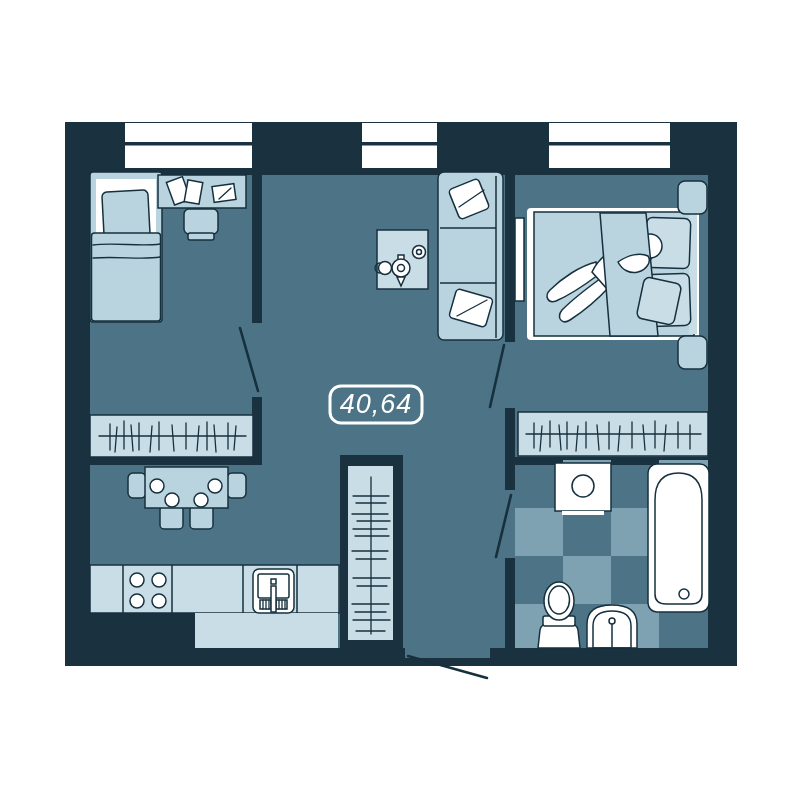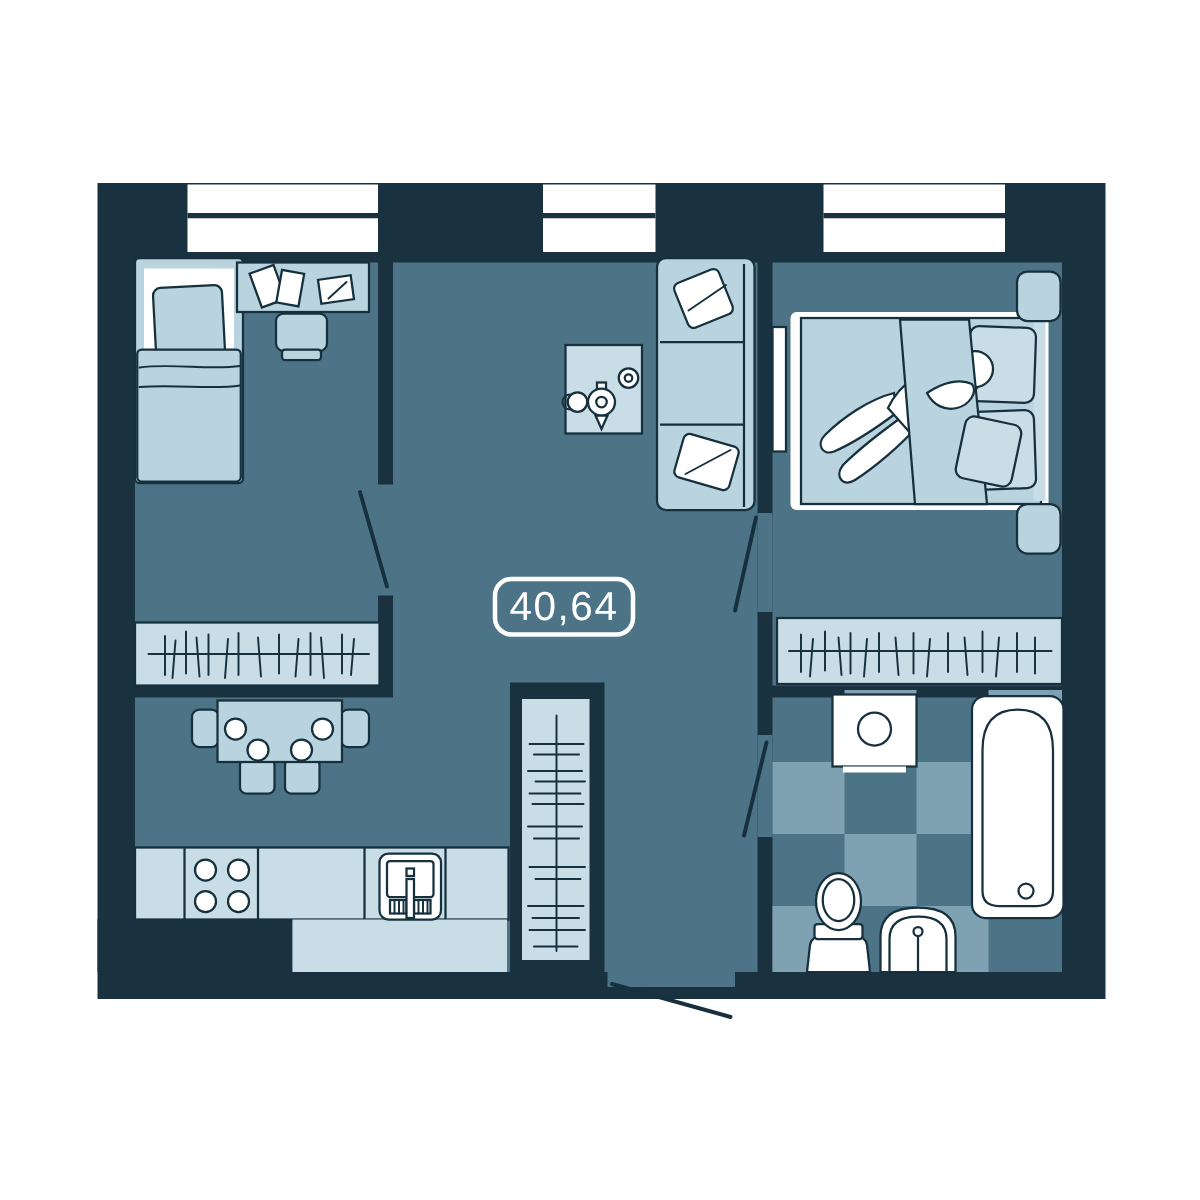--- a/index.html
+++ b/index.html
@@ -2,21 +2,21 @@
 <html style="--page-bg: #ffffff; --wall: #1a3240; --floor: #4d7486; --furniture: #b9d3df; --furniture-light: #c9dde6; --tile: #7ea2b1; --fixture-white: #ffffff; --outline: #16303e;"><head>
 <meta charset="utf-8">
 <style>
   html,body{margin:0;padding:0;}
   body{
     width:800px;height:800px;
     background:var(--page-bg,#fff);
     font-family:"Liberation Sans",sans-serif;
     overflow:hidden;
   }
-  .stage{position:relative;width:800px;height:761px;}
+  .stage{position:relative;width:800px;height:761px;font-style:italic;}
   svg{display:block;}
   .wall{fill:var(--wall);}
   .floor{fill:var(--floor);}
   .furn{fill:var(--furniture);stroke:var(--outline);stroke-width:1.5;}
   .furn2{fill:var(--furniture-light);stroke:var(--outline);stroke-width:1.5;}
   .furn2-nb{fill:var(--furniture-light);}
   .wht{fill:var(--fixture-white);stroke:var(--outline);stroke-width:1.5;}
   .whtn{fill:var(--fixture-white);}
   .tile{fill:var(--tile);}
   .ln{stroke:var(--outline);stroke-width:1.5;fill:none;}

